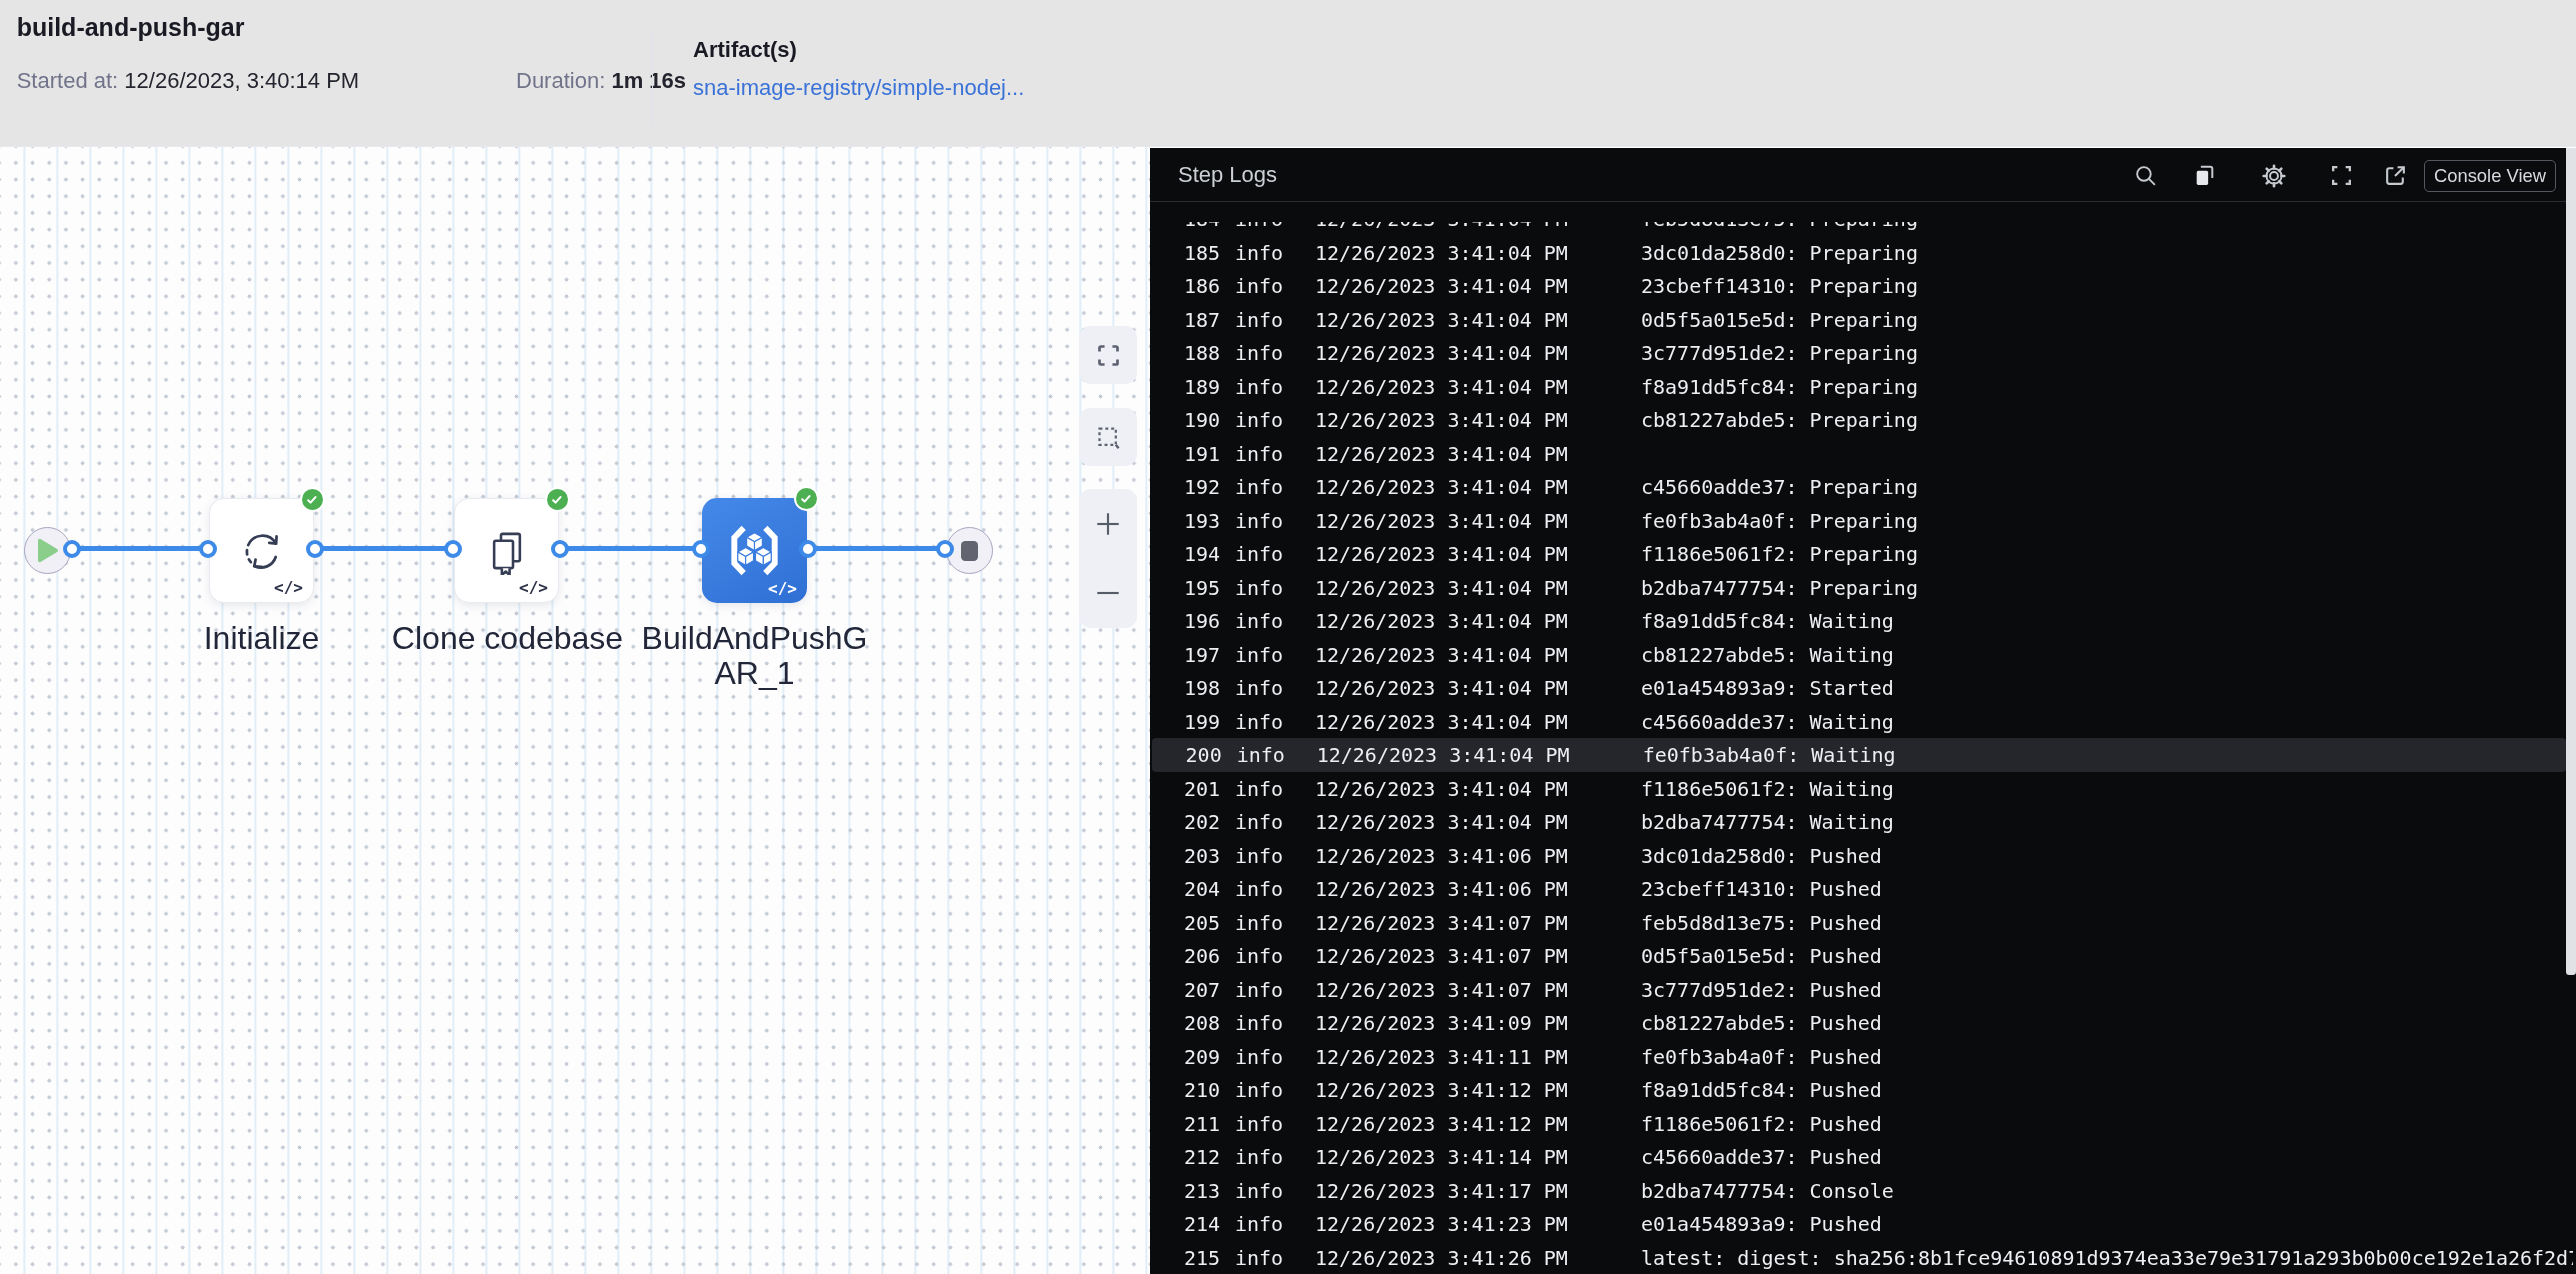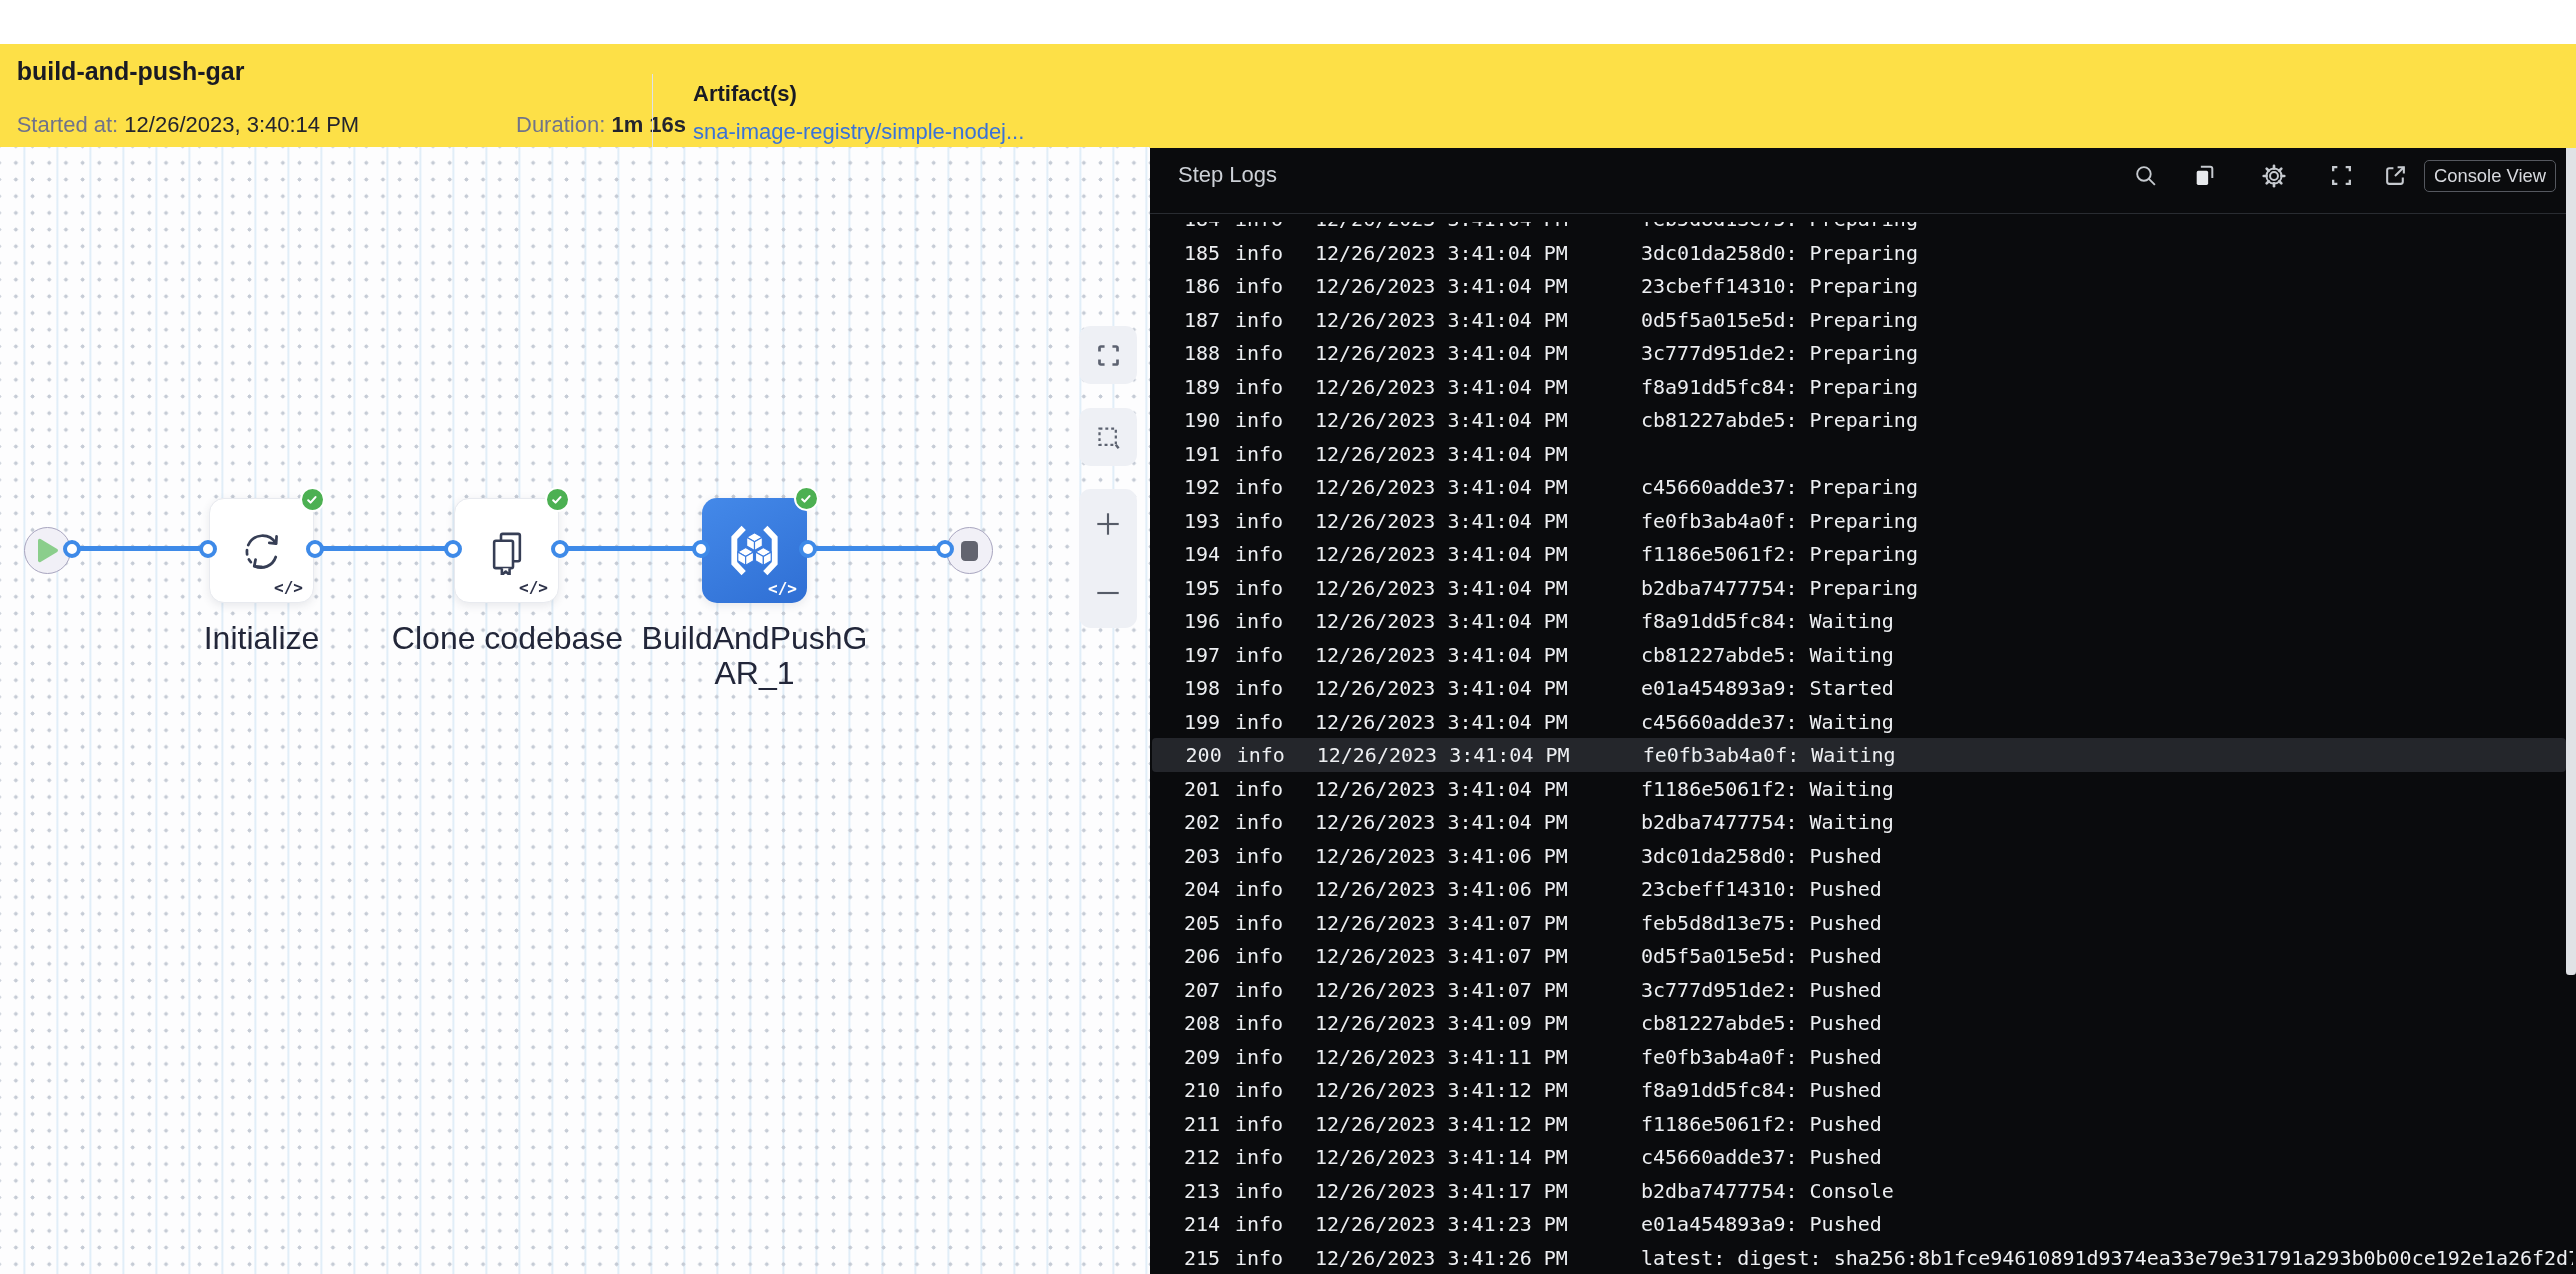--- a/index.html
+++ b/index.html
@@ -1,21 +1,21 @@
 <!DOCTYPE html>
 <html style="font-size:13.4px"><head>
 <meta charset="utf-8">
 <style>
   * { margin:0; padding:0; box-sizing:border-box; }
   html,body { width:2576px; height:1275px; overflow:hidden; background:#fff;
               font-family:"Liberation Sans", sans-serif; }
 
   
   .topbar { position:absolute; left:0; top:0; width:2576px; height:147px;
-            background:#fde047; border-bottom:0.8px solid #e7e9ee;margin-top:44px; }
+            background:#e5e5e5; border-bottom:0.8px solid #e7e9ee; }
   .run-title { position:absolute; left:16.7px; top:13.4px; font-size:25px; font-weight:700; color:#191a24; }
   .meta { position:absolute; top:68px; font-size:22px; color:#23242e; white-space:nowrap; }
   .meta .lbl { color:#70738a; }
   .vdiv { position:absolute; left:652px; top:30px; width:0.8px; height:97px; background:#dfe2e8; }
   .artifacts-lbl { position:absolute; left:693px; top:37px; font-size:22px; font-weight:700; color:#191a24; }
   .artifact-link { position:absolute; left:693px; top:75px; font-size:22px; color:#3a72d8; text-decoration:none; }
 
   
   .canvas { position:absolute; left:0; top:147px; width:1150px; height:1128px;
             background-color:#fdfdfe;
@@ -48,21 +48,21 @@
   .canvas-btn { position:absolute; left:1079px; width:58px; height:58px; border-radius:11.7px;
                 background:#eef0f5; display:flex; align-items:center; justify-content:center;
                 color:#5c6270; z-index:5; }
   .zoom-group { position:absolute; left:1079px; top:342px; width:58px; height:139px; border-radius:11.7px;
                 background:#eef0f5; z-index:5; display:flex; flex-direction:column; }
   .zoom-btn { flex:1; display:flex; align-items:center; justify-content:center; color:#565c68; }
 
   
   .logs-panel { position:absolute; left:1150px; top:148px; width:1426px; height:1127px;
                 background:#0a0b0d; overflow:hidden; }
-  .logs-header { position:absolute; left:0; top:0; width:100%; height:66px;
+  .logs-header { position:absolute; left:0; top:0; width:100%; height:54px;
                  border-bottom:0.8px solid #292c31; background:#0a0b0d; z-index:6; }
   .logs-title { position:absolute; left:28px; top:0; line-height:54px; font-size:22px; color:#ccd0d6; }
   .icon-btn { position:absolute; top:12.5px; width:30px; height:30px; color:#c6cacf;
               display:flex; align-items:center; justify-content:center; }
   .console-btn { position:absolute; left:1274px; top:11.7px; width:132px; height:32px;
                  border:1.7px solid #55585f; border-radius:5px; color:#d8dadf; font-size:18.4px;
                  display:flex; align-items:center; justify-content:center; background:transparent; }
   .log-rows { position:absolute; left:0; top:0; width:100%; height:100%; }
   .log-row { position:absolute; left:0; right:0; height:34px; font-family:"DejaVu Sans Mono", monospace;
              font-size:20px; line-height:34px; color:#edeff2; white-space:nowrap; }

